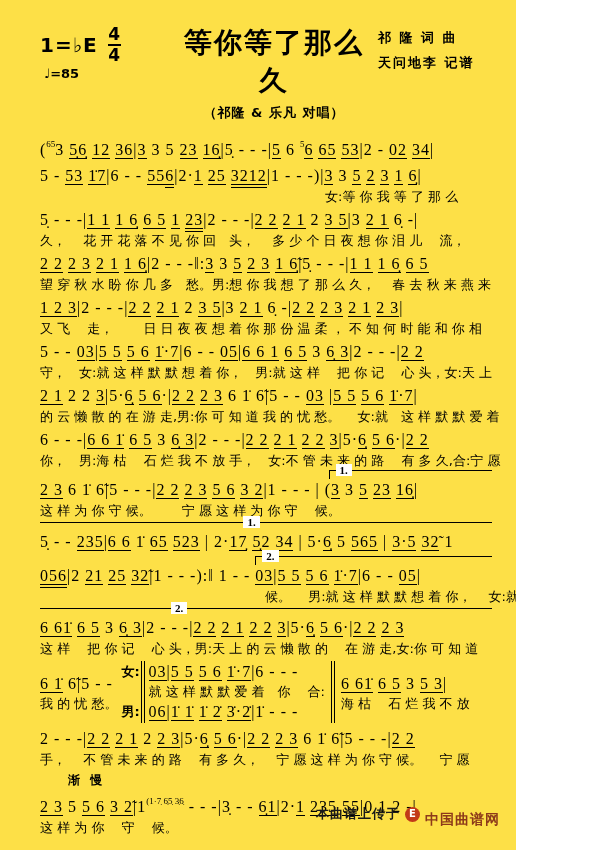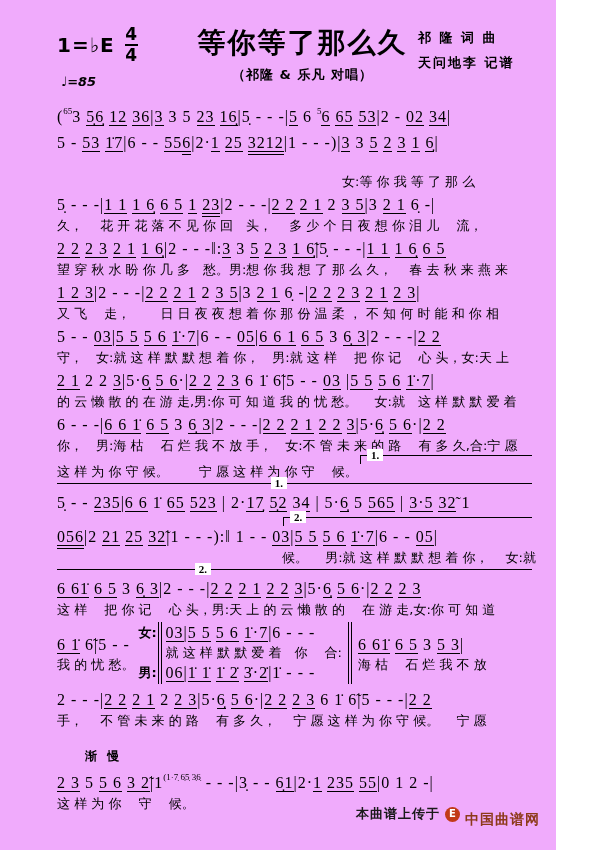--- a/index.html
+++ b/index.html
@@ -1,59 +1,59 @@
 <!DOCTYPE html>
 <html><head>
 <meta charset="utf-8">
 <style>
   html,body{margin:0;padding:0;background:#fff;}
   .page{
-    width:556px;height:850px;box-sizing:border-box;
-    background:#f0abfc;color:#000;
+    width:516px;height:850px;box-sizing:border-box;
+    background:#fde047;color:#000;
     font-family:"DejaVu Sans",sans-serif;
-    padding:26px 18px 6px 57px;
+    padding:26px 18px 6px 40px;
     overflow:hidden;position:relative;
   }
   
   header{display:flex;justify-content:space-between;align-items:flex-start;margin-bottom:10px;}
   .hdr-left{width:130px;flex:none;}
   .keyrow{display:flex;align-items:center;gap:10px;font-weight:bold;}
   .keysig{font-size:20px;letter-spacing:1px;}
   .timesig{display:inline-flex;flex-direction:column;align-items:center;font-size:17px;font-weight:bold;line-height:1;}
   .timesig .tsbar{width:13px;height:1.5px;background:#000;margin:1px 0;}
-  .tempo{font-size:13px;font-weight:bold;margin-top:10px;margin-left:4px;font-style:italic;}
+  .tempo{font-size:13px;font-weight:bold;margin-top:2px;margin-left:4px;}
   .hdr-center{flex:1;text-align:center;margin-top:-2px;}
   .title{font-size:28px;font-weight:bold;margin:0;letter-spacing:2px;font-family:"DejaVu Sans",sans-serif;}
   .subtitle{font-size:13px;font-weight:bold;margin-top:4px;letter-spacing:1px;}
   .hdr-right{width:120px;flex:none;text-align:left;font-size:13px;font-weight:bold;line-height:1.9;letter-spacing:2px;white-space:nowrap;}
   
   .score{position:relative;}
   .line{position:relative;margin-bottom:2px;}
   .notes{
     font-family:"Liberation Serif","DejaVu Serif",serif;
     font-weight:normal;font-size:16px;line-height:24px;
     letter-spacing:1px;white-space:nowrap;
   }
   .lyrics{font-size:13px;line-height:17px;white-space:nowrap;letter-spacing:0;margin-bottom:3px;}
   .u1{border-bottom:1.5px solid #000;padding-bottom:0px;}
   .u2{border-bottom:4px double #000;padding-bottom:0px;}
   .gr{font-size:9px;vertical-align:8px;letter-spacing:0;}
-  .pl285{padding-left:285px;margin-top:18px;}
+  .pl285{padding-left:285px;}
   .pl225{padding-left:225px;}
   .pl255{padding-left:255px;margin-top:37px;}
   
   .volta{position:absolute;height:8px;border-top:1.5px solid #000;border-left:1.5px solid #000;top:-8px;}
   .volta-full{left:0;right:6px;border-left:none;}
   .volta-r1{left:63%;right:6px;}
   .volta-r2{left:47%;right:6px;}
   .vlabel{position:absolute;top:-7px;background:#fff;padding:0 4px;font-size:11px;font-weight:bold;font-family:"Liberation Serif",serif;}
   .vlabel-mid{left:45%;}
   .vlabel-l{left:6px;}
   .vlabel-30{left:29%;}
-  .ritline{font-size:12px;font-weight:bold;letter-spacing:3px;padding-left:28px;margin-top:19px;}
+  .ritline{font-size:12px;font-weight:bold;letter-spacing:3px;padding-left:28px;margin-top:4px;}
   
   .duet{display:flex;align-items:stretch;margin:4px 0 4px 0;}
   .duet-left{flex:none;padding-top:12px;}
   .duet-labels{flex:none;display:flex;flex-direction:column;justify-content:space-between;font-size:13px;font-weight:bold;padding:2px 1px 2px 4px;}
   .duet-mid{flex:none;border-left:4px double #000;border-right:4px double #000;padding:0 6px 0 4px;}
   .duet-right{flex:none;padding:12px 0 0 6px;}
   .duet .notes{line-height:22px;}
   .duet .lyrics{line-height:18px;margin-bottom:0;}
   
   footer{position:absolute;right:16px;bottom:21px;display:flex;align-items:center;gap:5px;}
@@ -127,20 +127,21 @@
 
     <div class="line">
       <div class="notes">6 - - -|<span class="u1">6 6 1̇</span> <span class="u1">6 5</span> 3 <span class="u1">6̣ 3</span>|2 - - -|<span class="u1">2 2</span> <span class="u1">2 1</span> <span class="u1">2 2</span> <span class="u1">3</span>|5·<span class="u1">6̣</span> <span class="u1">5 6</span>·|<span class="u1">2 2</span></div>
       <div class="lyrics">你，　男:海 枯　 石 烂 我 不 放 手，　女:不 管 未 来 的 路　 有 多 久,合:宁 愿</div>
     </div>
 
     <div class="line" style="margin-top:9px;">
       <div class="volta volta-r1">
         <span class="vlabel vlabel-l">1.</span>
       </div>
+      <div class="notes"><span class="u1">2 3</span> 6 1̇ 6̃|5 - - -|<span class="u1">2 2</span> <span class="u1">2 3</span> <span class="u1">5 6</span> <span class="u1">3 2</span>|1 - - - | (<span class="u1">3</span> 3 <span class="u1">5</span> <span class="u1">23</span> <span class="u1">16̣</span>|</div>
       <div class="lyrics">这 样 为 你 守 候。　　 宁 愿 这 样 为 你 守　 候。</div>
     </div>
 
     <div class="line" style="margin-top:11px;">
       <div class="volta volta-full">
         <span class="vlabel vlabel-mid">1.</span>
       </div>
       <div class="notes">5̣ - - <span class="u1">235</span>|<span class="u1">6 6</span> 1̇ <span class="u1">65</span> <span class="u1">523</span> | 2·<span class="u1">17̣</span> <span class="u1">5̣2</span> <span class="u1">34</span> | 5·<span class="u1">6̣</span> 5 <span class="u1">565</span> | <span class="u1">3·5</span> <span class="u1">32̃</span> 1</div>
     </div>
 

